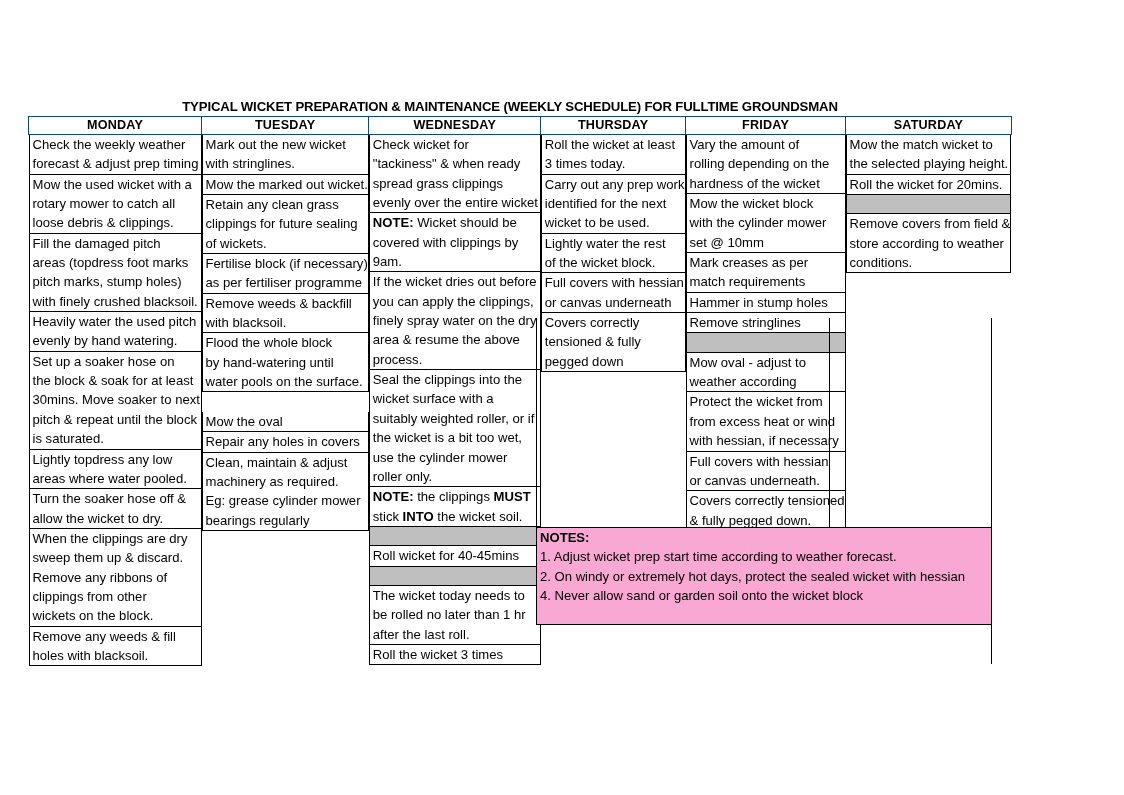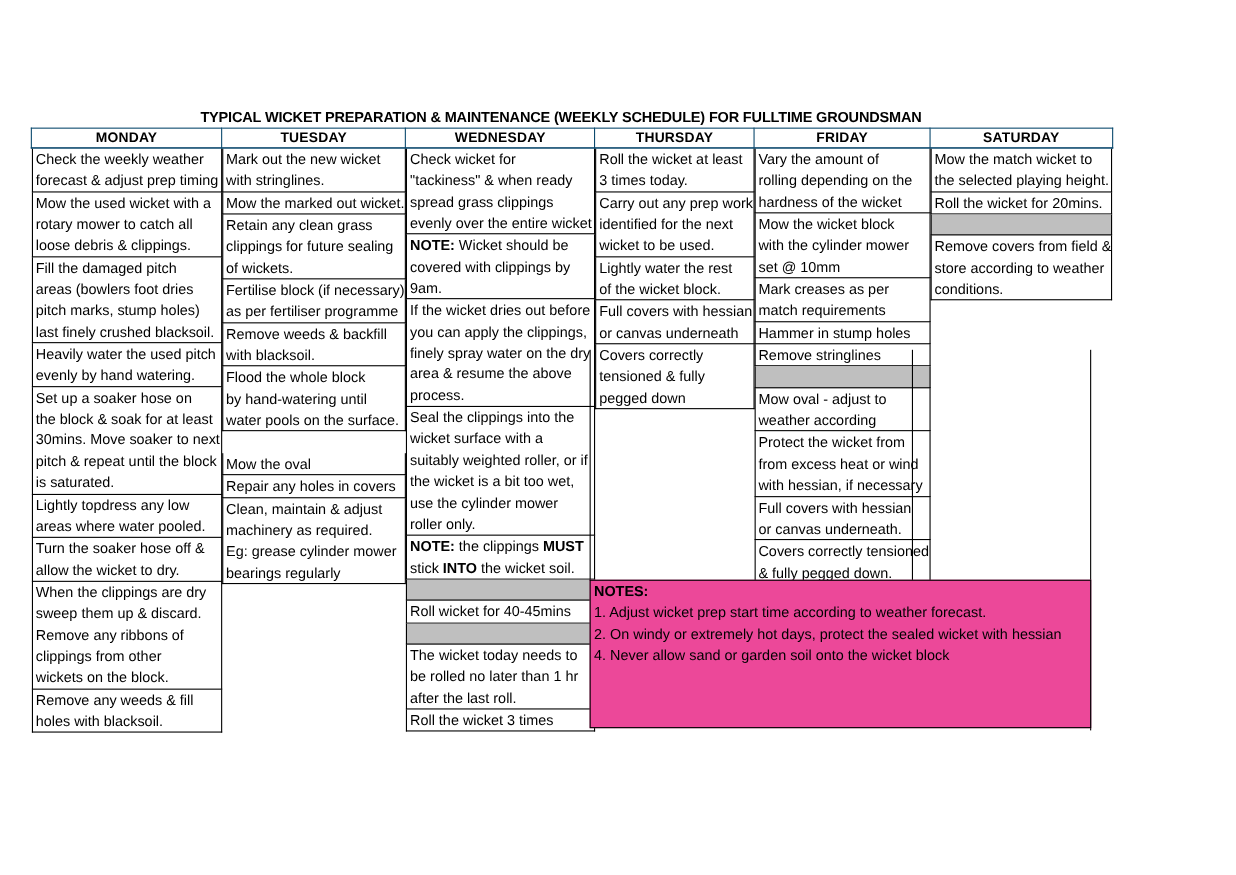--- a/index.html
+++ b/index.html
@@ -104,23 +104,23 @@
     position: absolute;
     left: 536px;
     top: 527px;
     width: 456px;
     border: 1px solid #000;
     border-top: 1px solid #000;
     box-sizing: border-box;
     padding: 0 0 0 3px;
     font-size: 13.1px;
     line-height: 19.35px;
-    height: 135px;
+    height: 98px;
     overflow: hidden;
-    background: #ec4899;
+    background: #f9a8d4;
   }
   .notes .ln { display: block; white-space: nowrap; }
   .notes .hd { font-weight: bold; }
 
   
   .rightrule {
     position: absolute;
     left: 991px;
     top: 318px;
     width: 1px;
@@ -178,23 +178,23 @@
                 <span class="ln">Check the weekly weather</span>
                 <span class="ln">forecast &amp; adjust prep timing</span>
               </div>
               <div class="cell">
                 <span class="ln">Mow the used wicket with a</span>
                 <span class="ln">rotary mower to catch all</span>
                 <span class="ln">loose debris &amp; clippings.</span>
               </div>
               <div class="cell">
                 <span class="ln">Fill the damaged pitch</span>
-                <span class="ln">areas (bowlers foot dries</span>
+                <span class="ln">areas (topdress foot marks</span>
                 <span class="ln">pitch marks, stump holes)</span>
-                <span class="ln">last finely crushed blacksoil.</span>
+                <span class="ln">with finely crushed blacksoil.</span>
               </div>
               <div class="cell">
                 <span class="ln">Heavily water the used pitch</span>
                 <span class="ln">evenly by hand watering.</span>
               </div>
               <div class="cell">
                 <span class="ln">Set up a soaker hose on</span>
                 <span class="ln">the block &amp; soak for at least</span>
                 <span class="ln">30mins. Move soaker to next</span>
                 <span class="ln">pitch &amp; repeat until the block</span>

